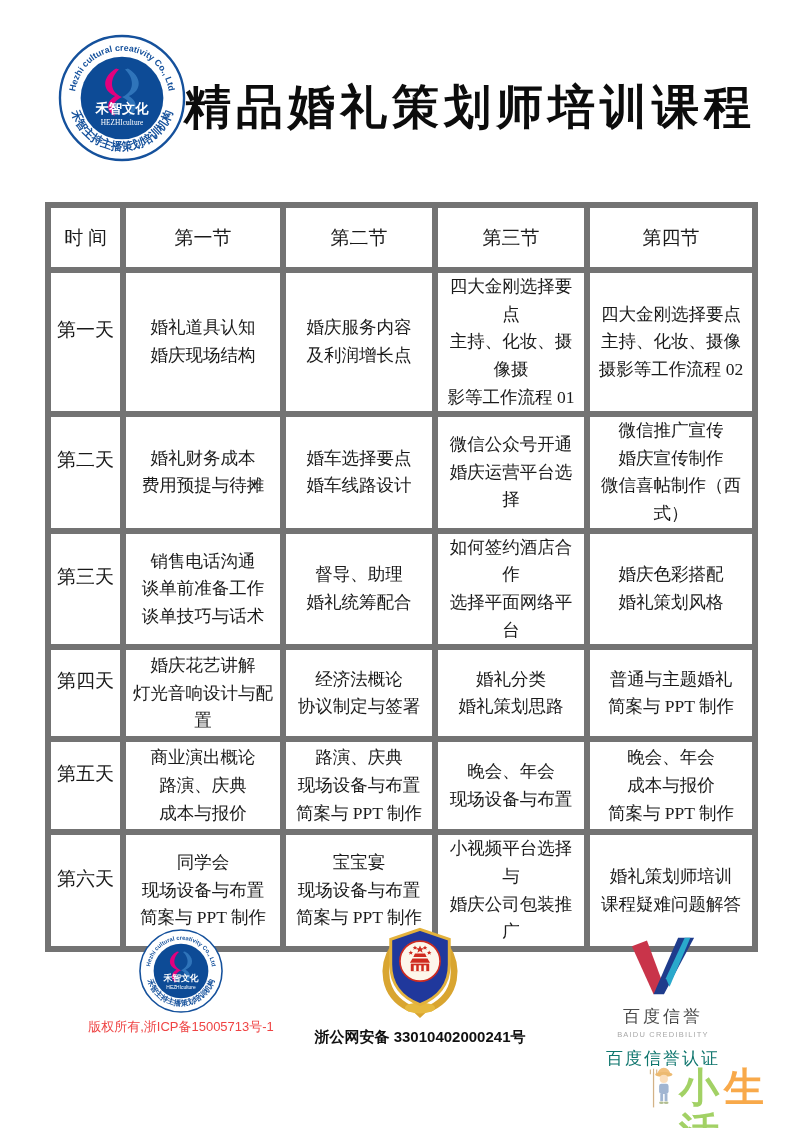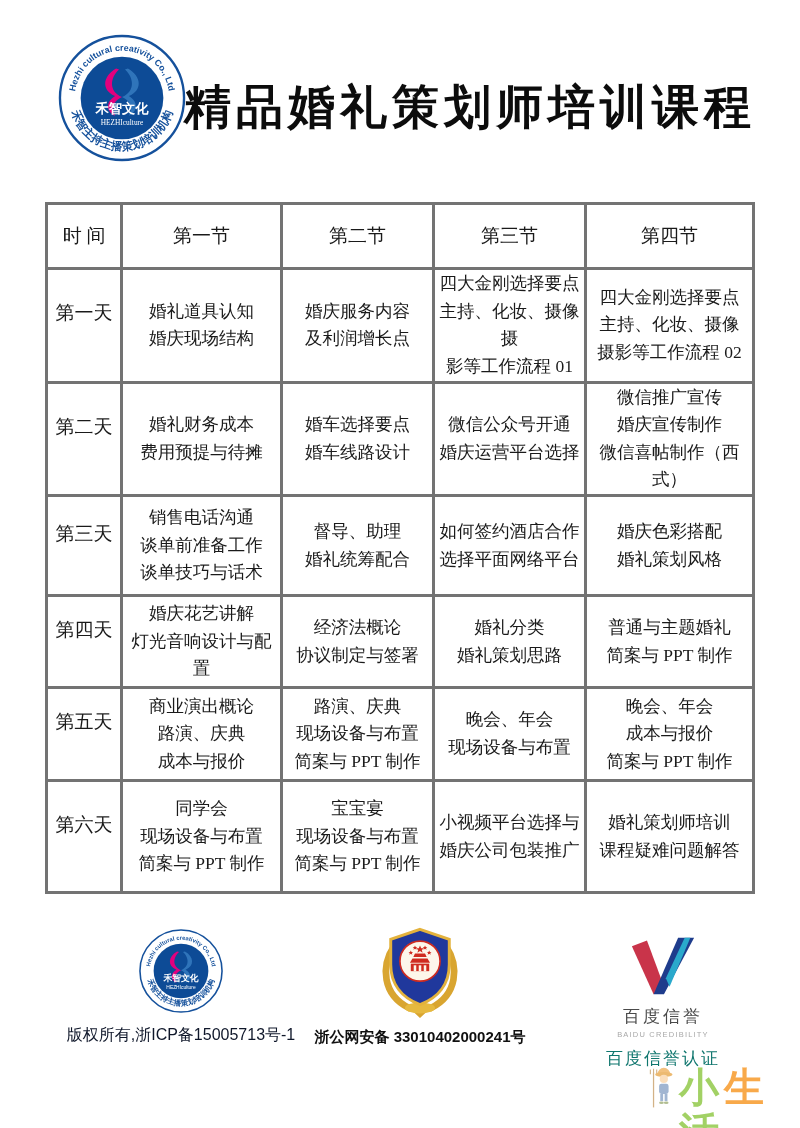--- a/index.html
+++ b/index.html
@@ -15,38 +15,38 @@
     position:absolute; left:184px; top:76px; white-space:nowrap;
     font-size:47px; font-weight:700; letter-spacing:5px; color:#0c0c0c;
   }
 
   
   .course-table {
     position:absolute; left:45px; top:202px; width:707px;
     border-collapse:collapse; table-layout:fixed;
   }
   .course-table th, .course-table td {
-    border:3px solid #737373; text-align:center; vertical-align:middle;
+    border:6px solid #737373; text-align:center; vertical-align:middle;
     padding:0 4px; font-weight:400; overflow:hidden;
   }
   .course-table th { font-size:19px; }
   .course-table td.day { font-size:19px; padding-bottom:24px; }
   .course-table td.cell { font-size:17.5px; line-height:1.58; white-space:pre-line; }
   tr.hr { height:65px; }
   tr.r1 { height:106px; }
   tr.r2 { height:90px; }
   tr.r3 { height:100px; }
   tr.r4 { height:92px; }
   tr.r5 { height:93px; }
   tr.r6 { height:112px; }
 
   
   .f-left  { position:absolute; left:52px;  top:928px; width:258px; text-align:center;
              font-family:"Liberation Sans","DejaVu Sans",sans-serif; }
-  .icp-text { margin-top:7px; font-size:16px; color:#0f172a; }
+  .icp-text { font-size:13px; color:#ef4444; }
   .f-center { position:absolute; left:300px; top:924px; width:240px; text-align:center;
               font-family:"Liberation Sans","DejaVu Sans",sans-serif; }
   .police-text { margin-top:4px; font-size:15px; font-weight:700; color:#101010; }
   .f-right { position:absolute; left:578px; top:932px; width:170px; text-align:center;
              font-family:"Liberation Sans","DejaVu Sans",sans-serif; }
   .baidu-cn   { font-size:17px;  color:#4a4a4a; letter-spacing:3px; margin-top:3px; }
   .baidu-en   { font-size:7.5px; color:#a8a8a8; letter-spacing:1.2px; margin-top:2px; }
   .baidu-cert { font-size:17px;  color:#0f766e; letter-spacing:2px; margin-top:8px; }
 
   

